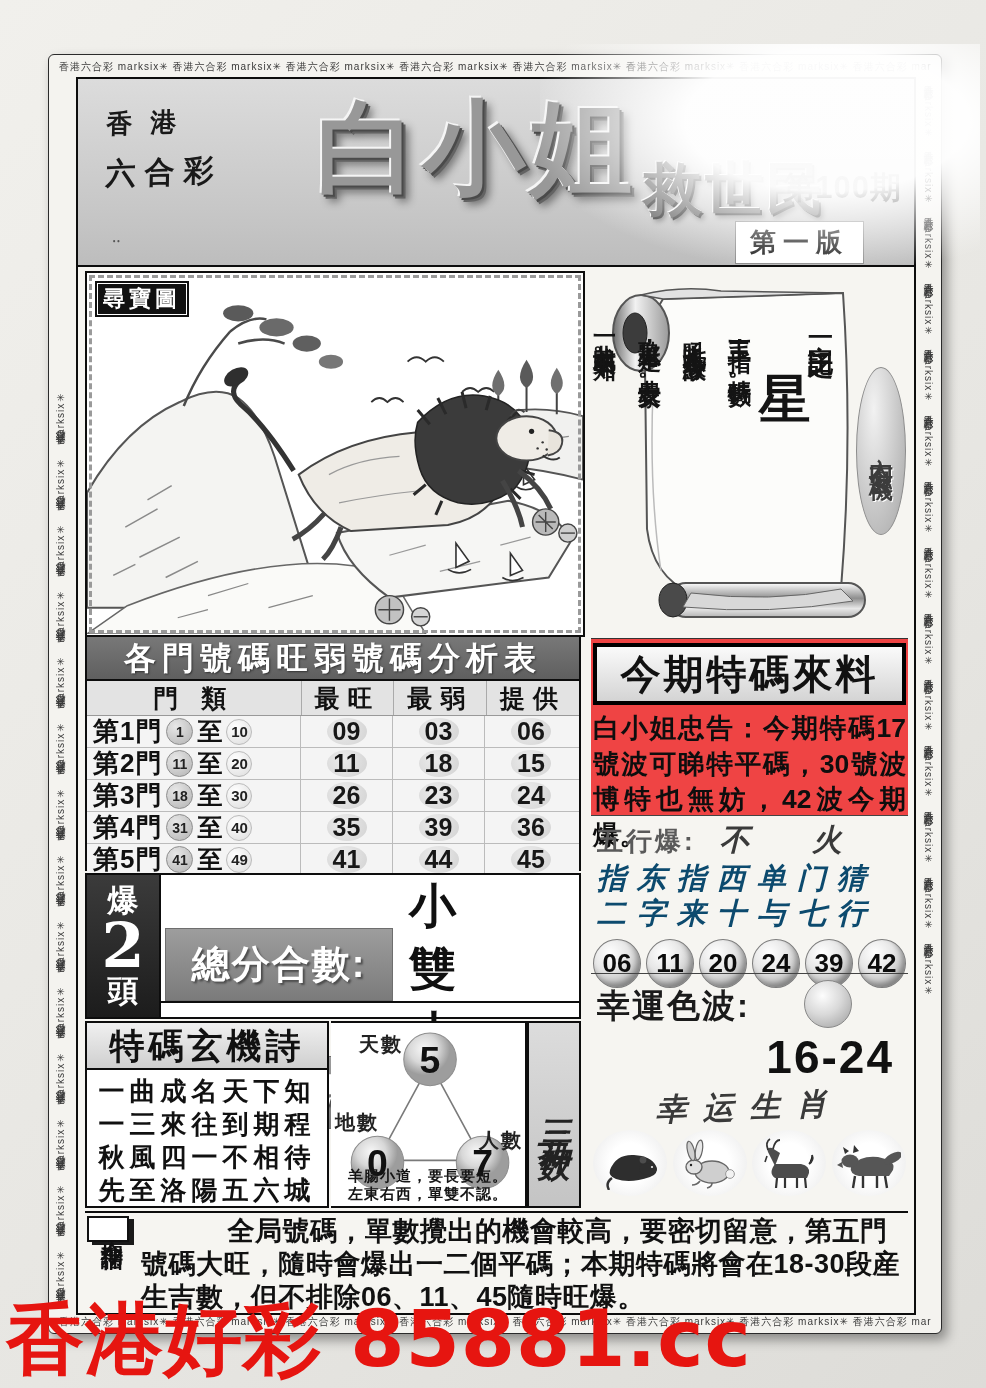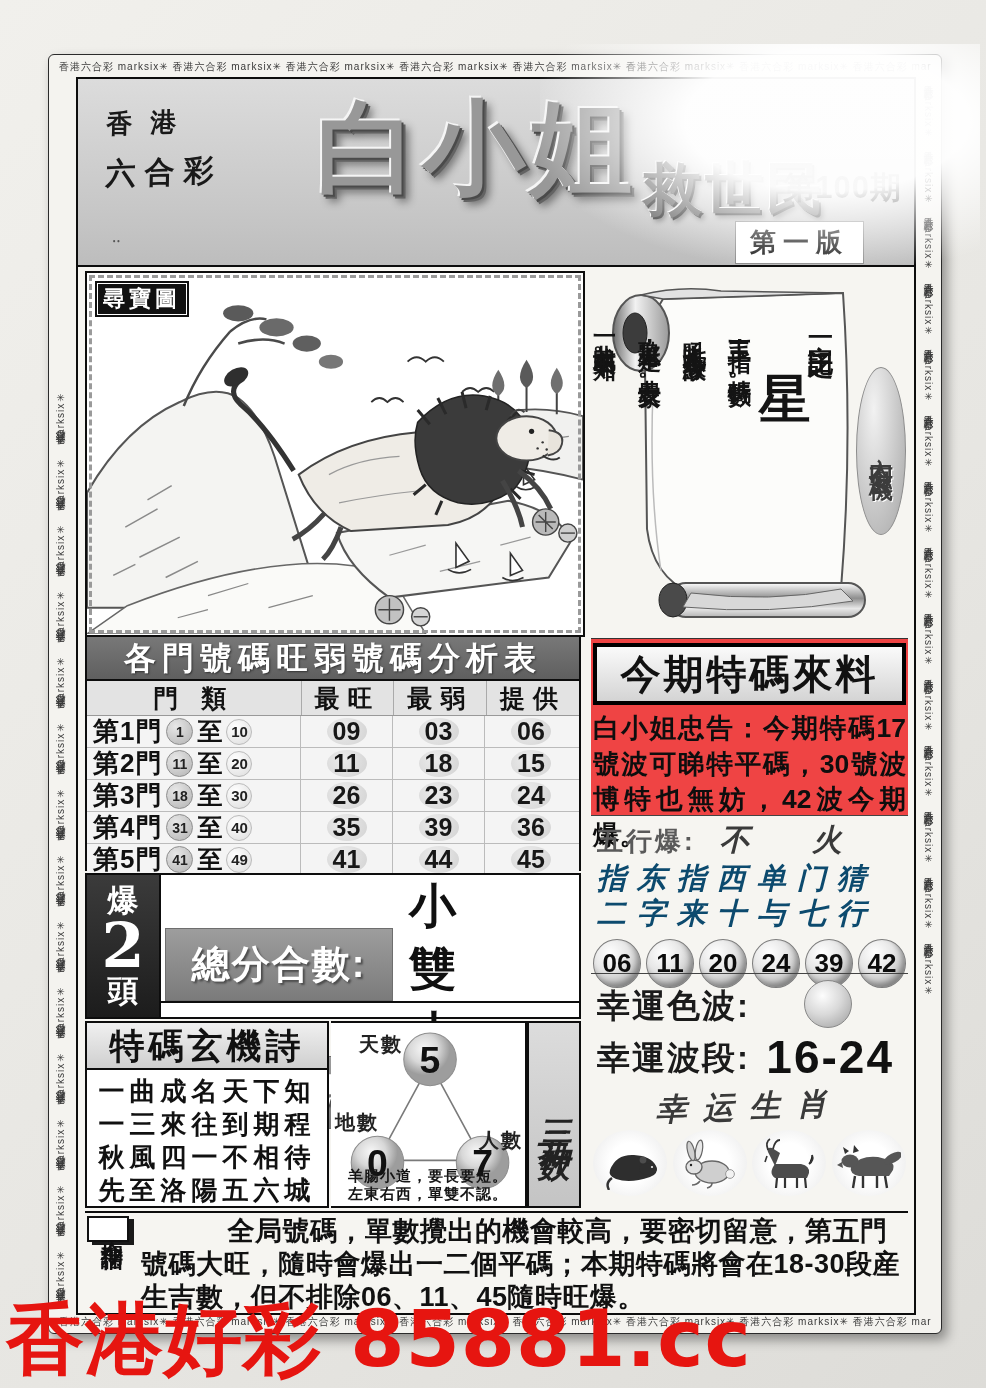--- a/index.html
+++ b/index.html
@@ -480,21 +480,20 @@
           <div class="ball">20</div>
           <div class="ball">24</div>
           <div class="ball">39</div>
           <div class="ball">42</div>
         </div>
       </div>
 
       <div class="lucky">
         <div class="lkrow" style="top:10px;">幸運色波:</div>
         <div class="colorball"></div>
-        <div class="lkrow" style="top:62px;">幸運波段:</div>
         <div class="bandval">16-24</div>
         <div class="zodiac hand">幸运生肖</div>
         <div class="animals">
           <div class="acircle">
             <svg width="64" height="54" viewBox="0 0 64 54">
               <path d="M12,34 q6,-16 24,-15 q17,1 22,11 q3,8 -6,11 q-20,7 -34,2 q-8,-3 -6,-9 z" fill="#2e2e2e"></path>
               <ellipse cx="50" cy="33" rx="9" ry="6" fill="#2e2e2e"></ellipse>
               <circle cx="45" cy="24" r="3.4" fill="#4d4d4d"></circle>
               <path d="M14,42 q-7,5 -3,12" stroke="#333" stroke-width="2.4" fill="none"></path>
               <circle cx="54" cy="31" r="1.1" fill="#eee"></circle>

